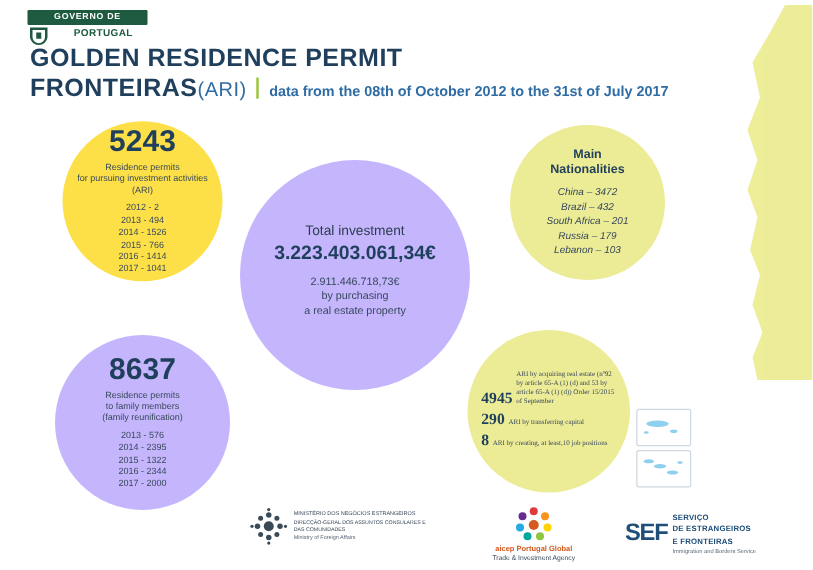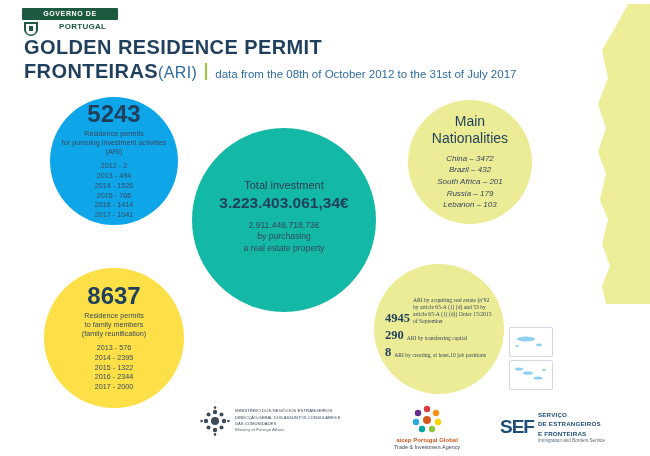--- a/index.html
+++ b/index.html
@@ -49,37 +49,37 @@
   }
   .title2{
     font-size:20px;font-weight:bold;color:#1f3f5c;letter-spacing:.4px;
   }
   .title2 .ari{font-size:16px;font-weight:normal;color:#2e6ca3;}
   .divider{
     display:inline-block;width:2px;height:17px;background:#9dc63f;
     margin:0 8px 0 8px;position:relative;top:2px;
   }
   .subtitle{
-    font-size:11.5px;color:#2e6ca3;font-weight:normal;white-space:nowrap;
+    font-size:11.5px;color:#2e6ca3;font-weight:bold;white-space:nowrap;
   }
   
   .circle{
     position:absolute;border-radius:50%;
     background:#e9e87f;
     display:flex;flex-direction:column;align-items:center;justify-content:center;
     text-align:center;
   }
   .c-invest{
-    left:192px;top:128px;width:184px;height:184px;background:#14b8a6;
+    left:192px;top:128px;width:184px;height:184px;background:#c4b5fd;
   }
   .c-perm{
-    left:50px;top:97px;width:128px;height:128px;background:#0ea5e9;
+    left:50px;top:97px;width:128px;height:128px;background:#fde047;
   }
   .c-fam{
-    left:44px;top:268px;width:140px;height:140px;background:#fde047;
+    left:44px;top:268px;width:140px;height:140px;background:#c4b5fd;
   }
   .c-nat{
     left:408px;top:100px;width:124px;height:124px;background:#eceb96;
   }
   .c-small{
     left:374px;top:264px;width:130px;height:130px;background:#eceb96;
   }
   .big-num{
     font-size:24px;font-weight:bold;color:#1f3f5c;line-height:1;
   }
@@ -92,21 +92,21 @@
   .invest-head{
     font-size:11px;color:#2c3e50;margin-bottom:3px;
   }
   .invest-amount{
     font-size:15.5px;font-weight:bold;color:#1f3f5c;margin-bottom:8px;
   }
   .invest-sub{
     font-size:8.6px;color:#36485c;line-height:1.3;margin-bottom:7px;
   }
   .nat-title{
-    font-size:14px;font-weight:normal;color:#1f3f5c;line-height:1.2;margin-bottom:6px;
+    font-size:10px;font-weight:bold;color:#1f3f5c;line-height:1.2;margin-bottom:6px;
   }
   .nat-list{
     font-size:8px;color:#36485c;line-height:1.45;font-style:italic;
   }
   
   .sc-rows{
     width:108px;text-align:left;
   }
   .sc-row{
     display:flex;align-items:flex-end;margin-bottom:4px;font-family:Liberation Serif, serif;

